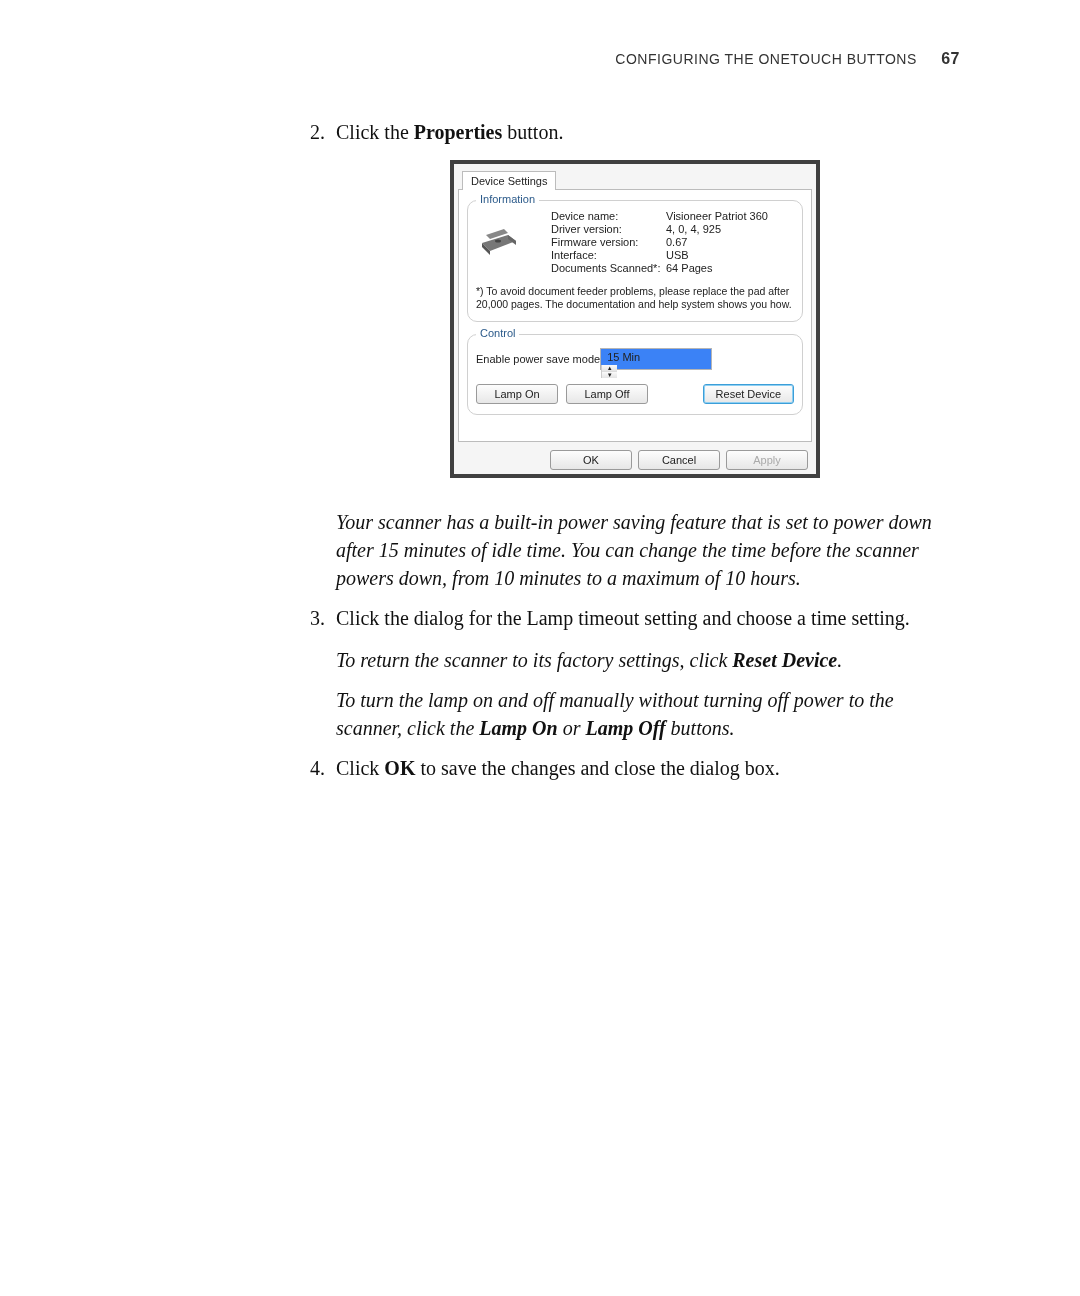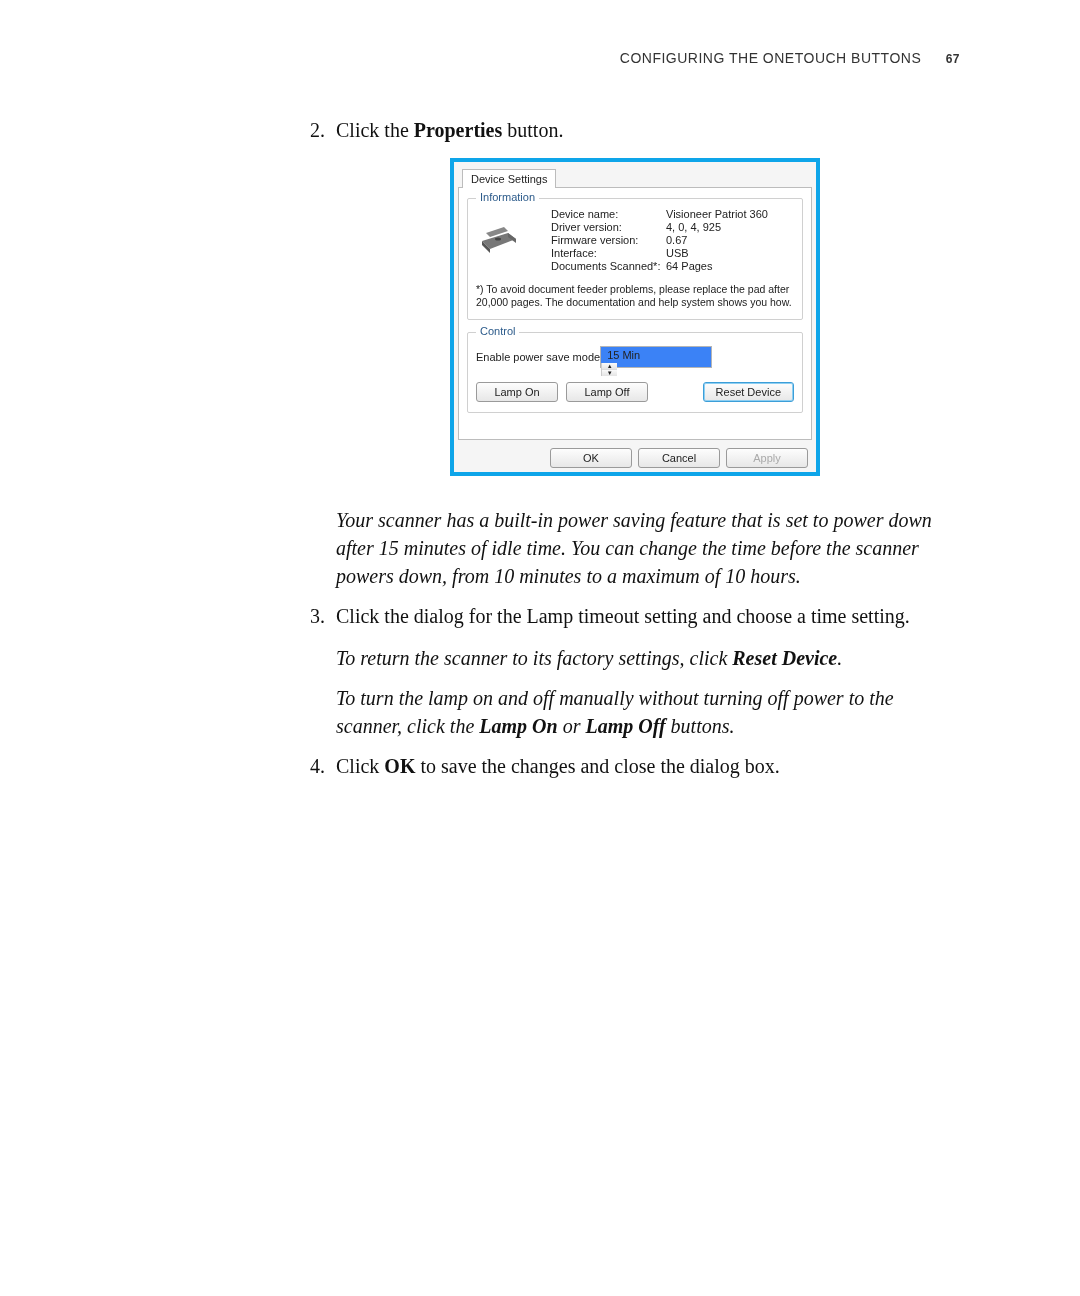--- a/index.html
+++ b/index.html
@@ -17,21 +17,21 @@
   .header {
     text-align: right;
     font-family: Arial, Helvetica, sans-serif;
     font-size: 14px;
     color: #333;
     margin-bottom: 50px;
     letter-spacing: 0.5px;
   }
   .header .page-num {
     font-weight: bold;
-    font-size: 12px;
+    font-size: 16px;
     margin-left: 20px;
   }
   .step {
     display: flex;
     margin: 10px 0 14px 0;
     font-size: 20px;
     line-height: 1.4;
     color: #111;
   }
   .step .num {
@@ -49,21 +49,21 @@
   strong { font-weight: bold; }
 
   
   .dialog-wrap {
     display: flex;
     justify-content: center;
     margin: 10px 0 30px 0;
   }
   .dialog {
     width: 370px;
-    border: 4px solid #0ea5e9;
+    border: 4px solid #404040;
     background: #f5f5f5;
     font-family: Tahoma, Arial, sans-serif;
     font-size: 11px;
     color: #222;
     padding: 6px 4px 4px 4px;
     box-sizing: border-box;
   }
   .tab {
     display: inline-block;
     background: #fff;
@@ -75,21 +75,21 @@
     top: 1px;
     margin-left: 4px;
   }
   .panel {
     background: #fff;
     border: 1px solid #bcbcbc;
     padding: 10px 8px 14px 8px;
   }
   .group {
     border: 1px solid #d0d0d0;
-    border-radius: 2px;
+    border-radius: 10px;
     padding: 8px 8px 10px 8px;
     margin-bottom: 12px;
     position: relative;
   }
   .group-title {
     position: absolute;
     top: -8px;
     left: 8px;
     background: #fff;
     padding: 0 4px;

